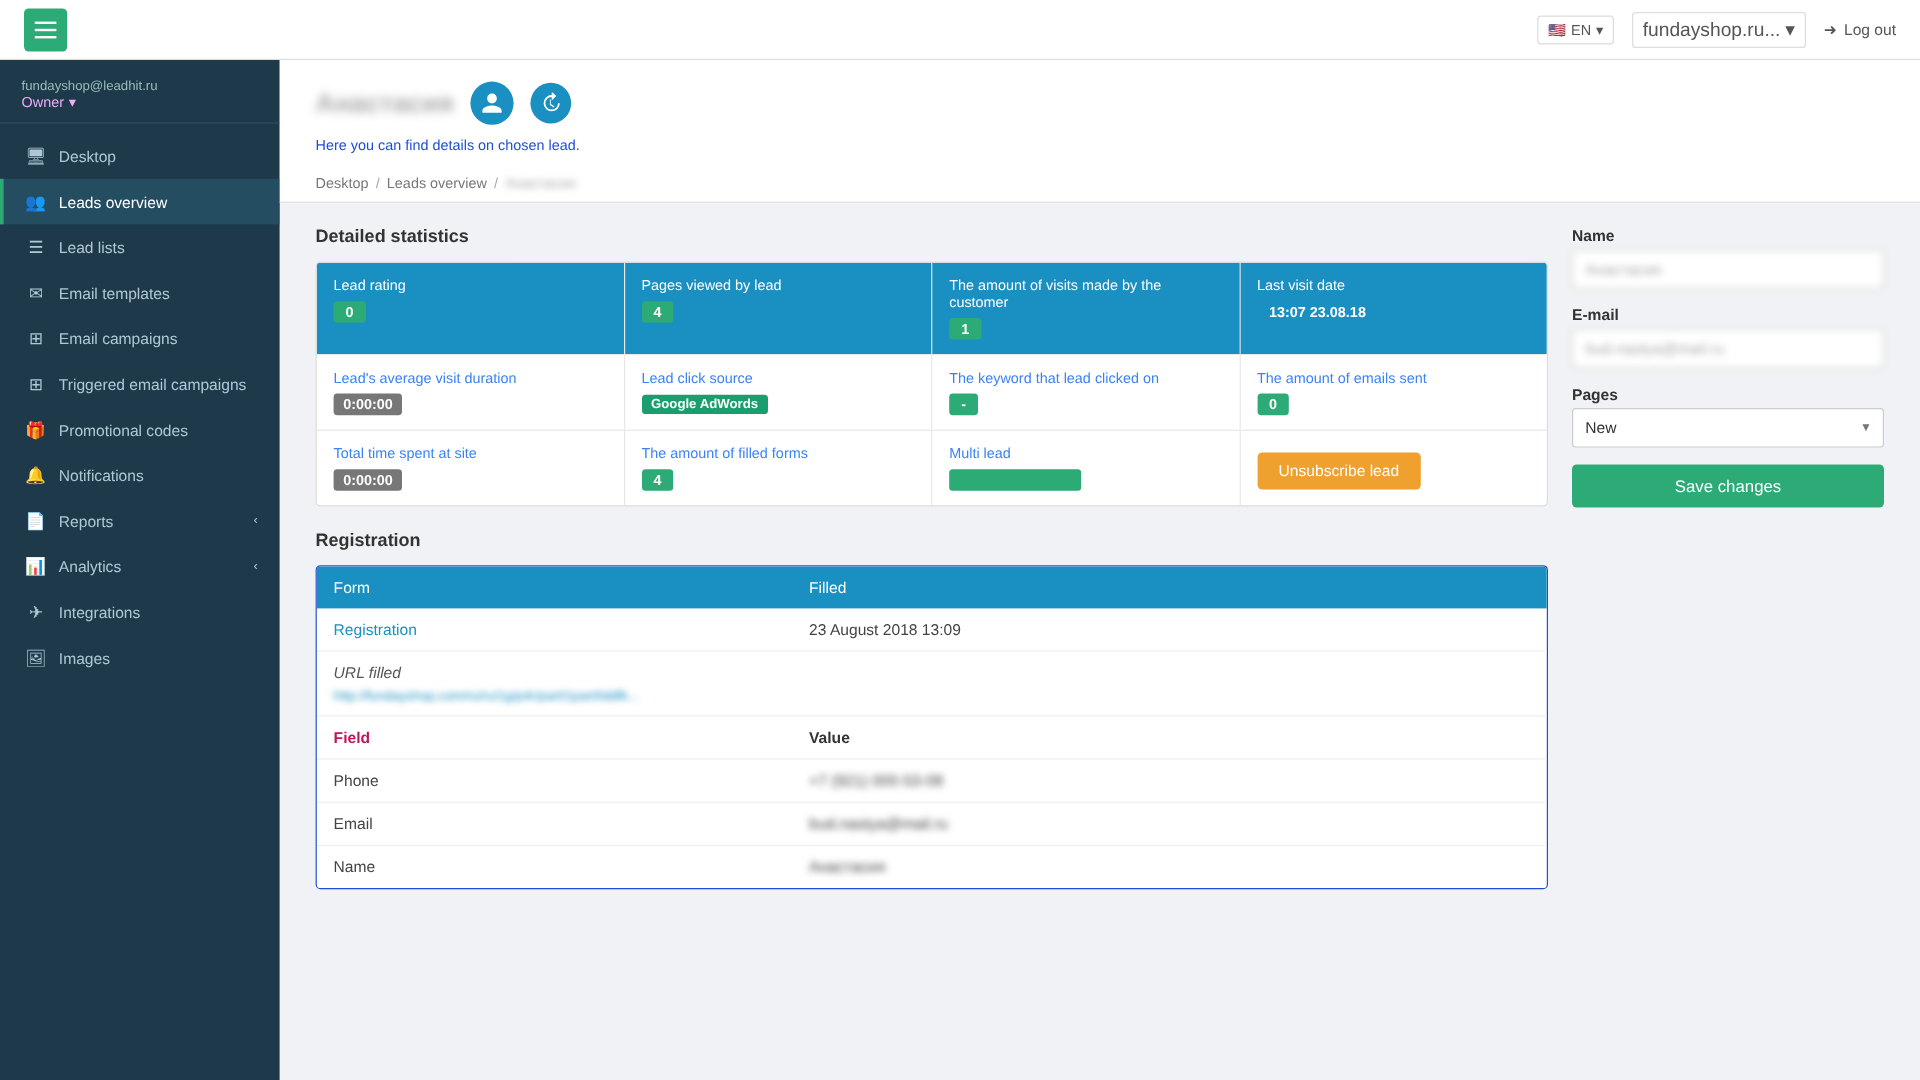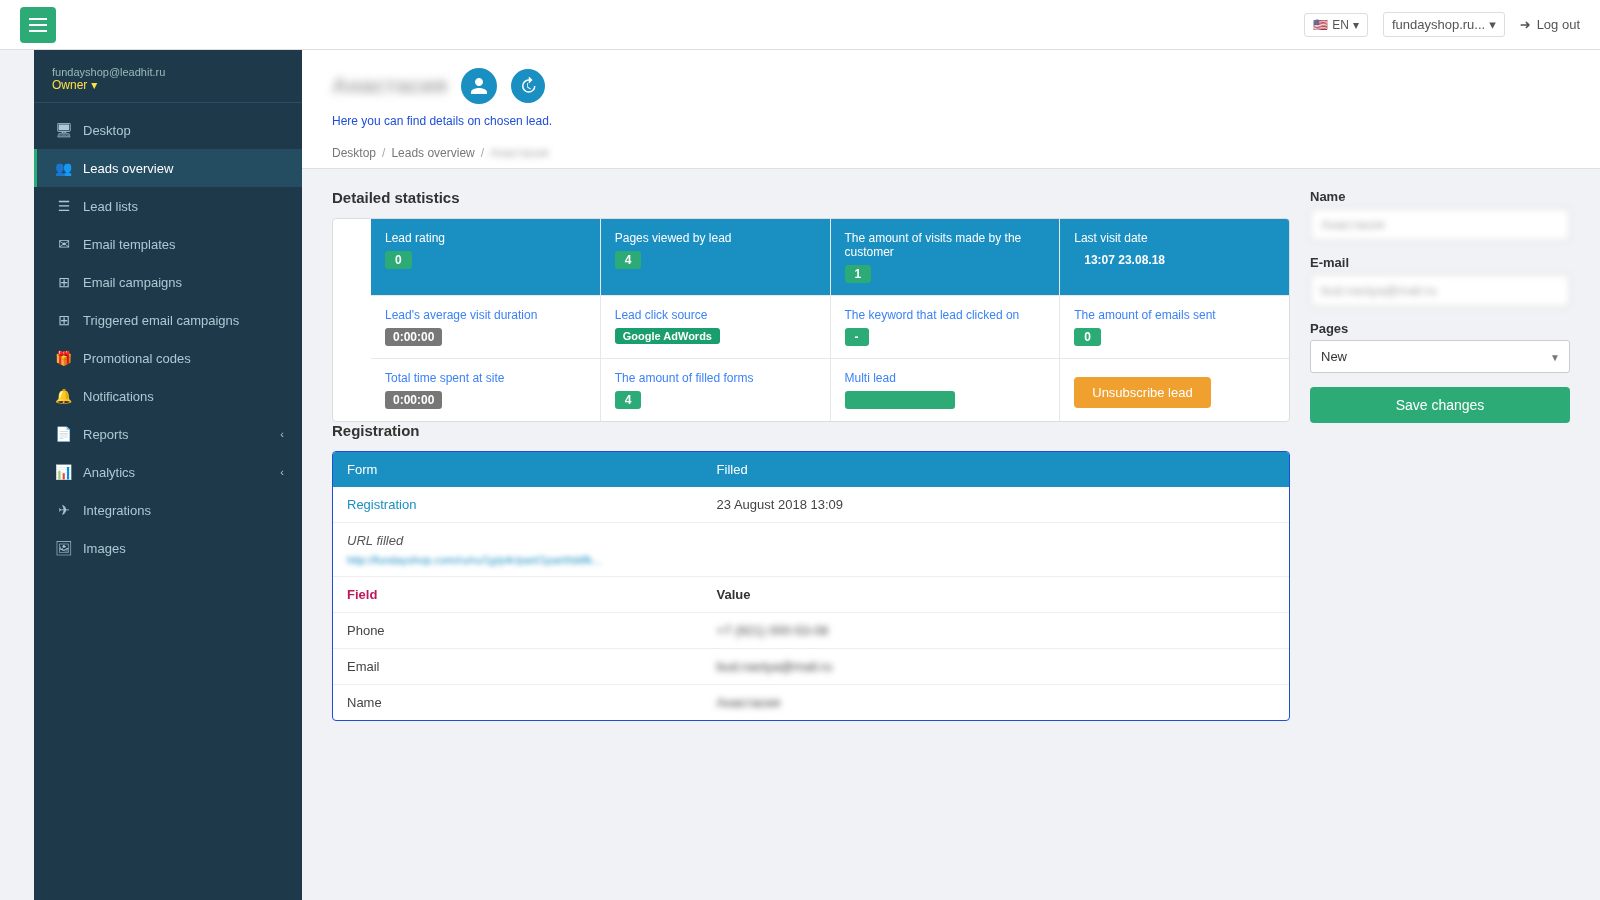--- a/index.html
+++ b/index.html
@@ -26,47 +26,46 @@
       display: flex;
       flex-direction: column;
       align-items: center;
       justify-content: center;
       gap: 4px;
       cursor: pointer;
     }
     .hamburger-btn span { display: block; width: 18px; height: 2px; background: #fff; }
     .top-nav-right { display: flex; align-items: center; gap: 15px; }
     .flag-btn { display: flex; align-items: center; gap: 4px; cursor: pointer; font-size: 12px; color: #555; border: 1px solid #ddd; padding: 4px 8px; border-radius: 3px; background: #fff; }
-    .user-btn { display: flex; align-items: flex-end; gap: 4px; cursor: pointer; font-size: 13px; color: #555; border: 1px solid #ddd; padding: 4px 8px; border-radius: 3px; background: #fff; }
+    .user-btn { display: flex; align-items: flex-end; gap: 4px; cursor: pointer; font-size: 16px; color: #555; border: 1px solid #ddd; padding: 4px 8px; border-radius: 3px; background: #fff; }
     .logout-btn { display: flex; align-items: center; gap: 6px; cursor: pointer; font-size: 13px; color: #555; background: none; border: none; }
 
     
     .main-layout {
       display: flex;
       flex: 1;
       overflow: hidden;
     }
 
     
     .sidebar {
-      width: 268px;
+      width: 233px;
       background: #1e3a4a;
       color: #ccc;
       display: flex;
       flex-direction: column;
       overflow-y: auto;
       flex-shrink: 0;
-      margin-left: 34px;
     }
     .sidebar-user {
       padding: 16px 18px 10px;
       border-bottom: 1px solid #2a4f63;
     }
     .sidebar-user-email { font-size: 11px; color: #9bb; }
-    .sidebar-user-role { font-size: 12px; color: #fde047; display: flex; align-items: center; gap: 4px; cursor: pointer; }
+    .sidebar-user-role { font-size: 12px; color: #f0abfc; display: flex; align-items: center; gap: 4px; cursor: pointer; }
     .sidebar-nav { flex: 1; padding: 8px 0; }
     .sidebar-item {
       display: flex;
       align-items: center;
       gap: 10px;
       padding: 11px 18px;
       cursor: pointer;
       color: #b0c8d4;
       font-size: 13px;
       border-left: 3px solid transparent;
@@ -163,21 +162,21 @@
       color: #333;
       margin-bottom: 12px;
     }
 
     
     .stats-grid {
       background: #fff;
       border: 1px solid #ddd;
       border-radius: 4px;
       overflow: hidden;
-      padding-left: 38px;
+      margin-bottom: 20px;
     }
     .stats-row {
       display: flex;
       border-bottom: 1px solid #e8e8e8;
     }
     .stats-row:last-child { border-bottom: none; }
     .stat-cell {
       flex: 1;
       padding: 12px 14px;
       border-right: 1px solid #e8e8e8;

